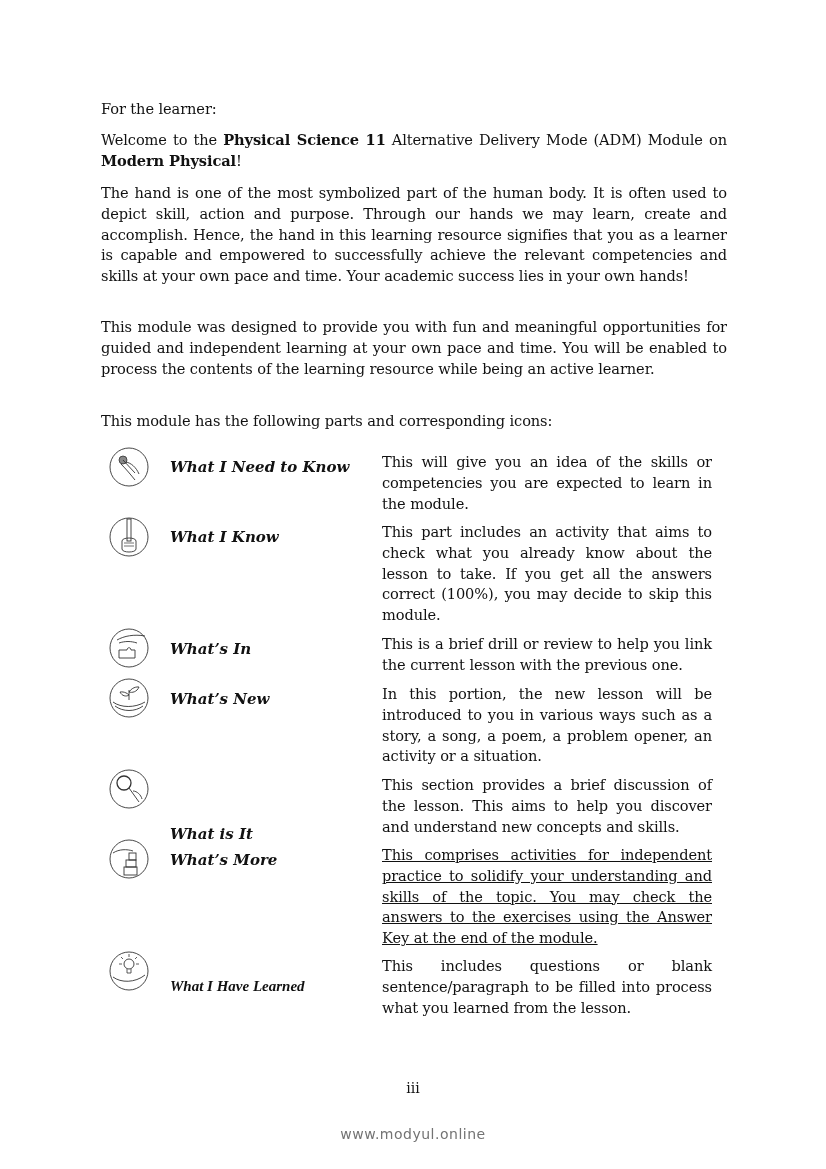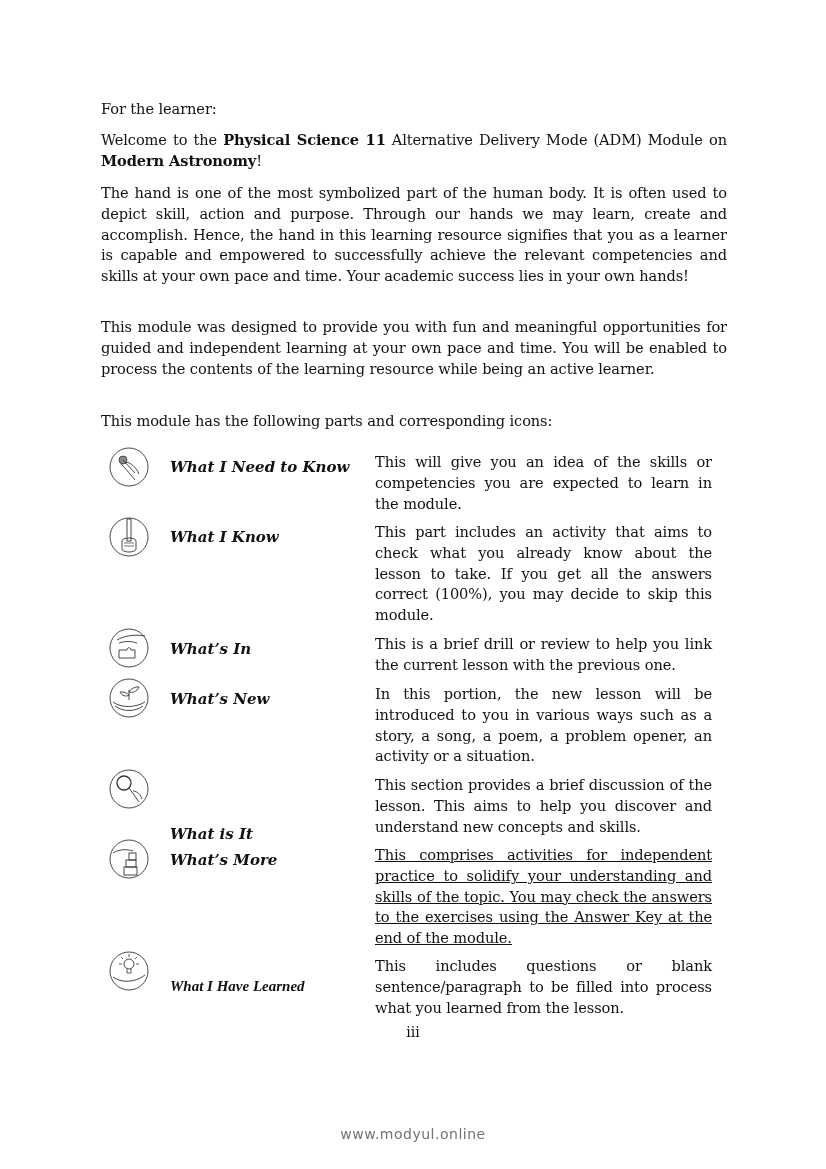--- a/index.html
+++ b/index.html
@@ -12,35 +12,35 @@
   .p-hand { position: absolute; top: 183px; }
   .p-designed { position: absolute; top: 317px; }
   .p-parts { position: absolute; top: 411px; }
   b { font-weight: bold; }
   .row { position: absolute; left: 0; width: 626px; }
   .icon { position: absolute; left: 8px; width: 40px; height: 40px; }
   .icon svg { width: 40px; height: 40px; display: block; }
   .label { position: absolute; left: 69px; font-weight: bold; font-style: italic;
            font-size: 15px; line-height: 20.8px; white-space: nowrap; }
   .desc { position: absolute; left: 274px; width: 337px; }
-  .desc p { font-size: 14.6px; line-height: 20.8px; text-align: justify; }
-  .pagenum { position: absolute; top: 1024px; left: 0; width: 826px; text-align: center;
+  .desc p { font-size: 14.6px; line-height: 20.8px; text-align: justify; margin-left: 7px; }
+  .pagenum { position: absolute; top: 1080px; left: 0; width: 826px; text-align: center;
              font-size: 14px; }
   .watermark { position: absolute; top: 1126px; left: 0; width: 826px; text-align: center;
                font-family: "DejaVu Sans", "Liberation Sans", sans-serif; font-size: 14px;
                color: #737373; letter-spacing: 0.5px; }
 </style>
 </head>
 <body>
 
 <div class="page">
 
   <p class="p-learner">For the learner:</p>
 
-  <p class="p-welcome"><span>Welcome to the </span><b>Physical Science 11</b><span> Alternative Delivery Mode (ADM) Module on </span><b>Modern Astronomy</b><span>!</span></p>
+  <p class="p-welcome"><span>Welcome to the </span><b>Physical Science 11</b><span> Alternative Delivery Mode (ADM) Module on </span><b>Modern Physical</b><span>!</span></p>
 
   <p class="p-hand">The hand is one of the most symbolized part of the human body. It is often used to depict skill, action and purpose. Through our hands we may learn, create and accomplish. Hence, the hand in this learning resource signifies that you as a learner is capable and empowered to successfully achieve the relevant competencies and skills at your own pace and time. Your academic success lies in your own hands!</p>
 
   <p class="p-designed">This module was designed to provide you with fun and meaningful opportunities for guided and independent learning at your own pace and time. You will be enabled to process the contents of the learning resource while being an active learner.</p>
 
   <p class="p-parts">This module has the following parts and corresponding icons:</p>
 
   <div class="row" style="top:447px;">
     <div class="icon" style="top:0px;">
       <svg viewBox="0 0 40 40">

